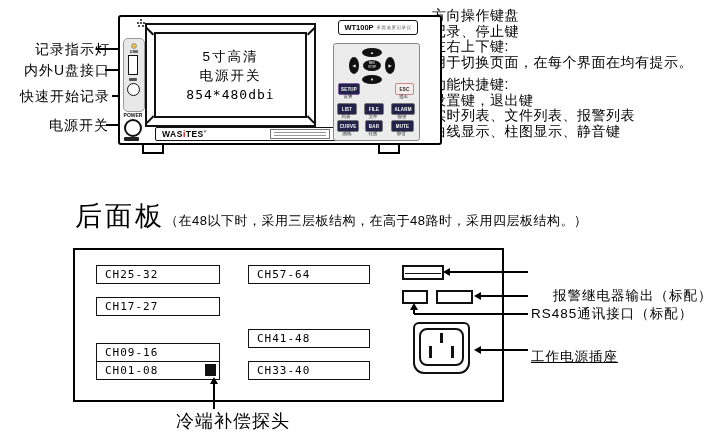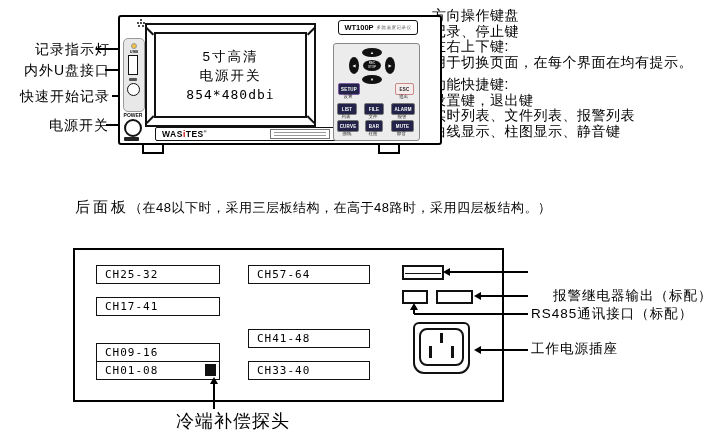--- a/index.html
+++ b/index.html
@@ -45,21 +45,21 @@
   .dkey{position:absolute;background:#111;color:#fff;display:flex;align-items:center;justify-content:center;}
   .dglyph{font-size:4px;line-height:4px;color:#fff;}
   .kbtn{position:absolute;height:10px;background:#23234a;border:1px solid #777;border-radius:2px;color:#fff;
         font-size:4.5px;font-weight:bold;display:flex;align-items:center;justify-content:center;letter-spacing:0.2px;}
   .kbtn.esc{background:#f7ecec;color:#222;border-color:#c88;}
   .kbtn.setup{border-color:#7a5aa0;}
   .kcn{position:absolute;font-size:4.5px;color:#222;text-align:center;}
   .right-block{position:absolute;left:432px;font-size:14px;line-height:15.5px;letter-spacing:0.5px;white-space:nowrap;}
   
   .rear-title{position:absolute;left:75px;top:198px;display:flex;align-items:baseline;white-space:nowrap;}
-  .rear-title .t{font-size:15px;letter-spacing:3px;font-weight:500;}
+  .rear-title .t{font-size:27px;letter-spacing:3px;font-weight:500;}
   .rear-title .n{font-size:13px;letter-spacing:0.5px;}
   .panel{position:absolute;left:73px;top:248px;width:427px;height:150px;border:2px solid #000;background:#fff;}
   .chbox{position:absolute;height:17px;border:1.5px solid #111;background:#fff;font-family:"DejaVu Sans Mono",monospace;
          font-size:11px;letter-spacing:1px;line-height:17px;padding-left:8px;box-sizing:content-box;}
   .sq{position:absolute;right:3px;top:2px;width:11px;height:12px;background:#111;}
   .usbconn{position:absolute;left:327px;top:15px;width:38px;height:11px;border:2px solid #111;}
   .usbconn i{position:absolute;left:1px;right:1px;bottom:1px;height:3px;border-top:1.5px solid #111;}
   .relay{position:absolute;top:40px;height:10px;border:2px solid #111;background:#fff;}
   .socket-out{position:absolute;left:338px;top:72px;width:53px;height:48px;border:2.5px solid #111;border-radius:6px 6px 11px 11px;background:#fff;}
   .socket-in{position:absolute;left:4px;top:4px;right:4px;bottom:6px;border:2px solid #111;border-radius:8px;}
@@ -192,21 +192,21 @@
     <div>曲线显示、柱图显示、静音键</div>
   </div>
 
   <div class="rear-title">
     <span class="t">后面板</span>
     <span class="n">（在48以下时，采用三层板结构，在高于48路时，采用四层板结构。）</span>
   </div>
 
   <div class="panel">
     <div class="chbox" style="left:21px;top:15px;width:114px;">CH25-32</div>
-    <div class="chbox" style="left:21px;top:47px;width:114px;">CH17-41</div>
+    <div class="chbox" style="left:21px;top:47px;width:114px;">CH17-27</div>
     <div class="chbox" style="left:21px;top:79px;width:114px;margin-top:14px;">CH09-16</div>
     <div class="chbox" style="left:21px;top:111px;width:114px;">
       <span>CH01-08</span>
       <span class="sq"></span>
     </div>
     <div class="chbox" style="left:173px;top:15px;width:112px;">CH57-64</div>
     <div class="chbox" style="left:173px;top:79px;width:112px;">CH41-48</div>
     <div class="chbox" style="left:173px;top:111px;width:112px;">CH33-40</div>
 
     <div class="usbconn">
@@ -232,19 +232,19 @@
 
   <div class="hline" style="left:414px;top:313px;width:114px;"></div>
   <div class="vline" style="left:413px;top:310px;height:4px;"></div>
   <div class="arr-u" style="left:410px;top:303px;"></div>
 
   <div class="hline" style="left:481px;top:349px;width:47px;"></div>
   <div class="arr-l" style="left:474px;top:346px;"></div>
 
   <div class="port-label" style="left:553px;top:287px;">报警继电器输出（标配）</div>
   <div class="port-label" style="left:531px;top:305px;">RS485通讯接口（标配）</div>
-  <div class="port-label" style="left:531px;top:340px;">工作电源插座</div>
+  <div class="port-label" style="left:531px;top:348px;text-decoration:underline;">工作电源插座</div>
 
   <div class="arr-u" style="left:210px;top:377px;"></div>
   <div class="vline" style="left:213px;top:383px;height:26px;"></div>
   <div class="cn-label" style="left:176px;top:409px;">冷端补偿探头</div>
 
 </div>
 
 </body></html>

